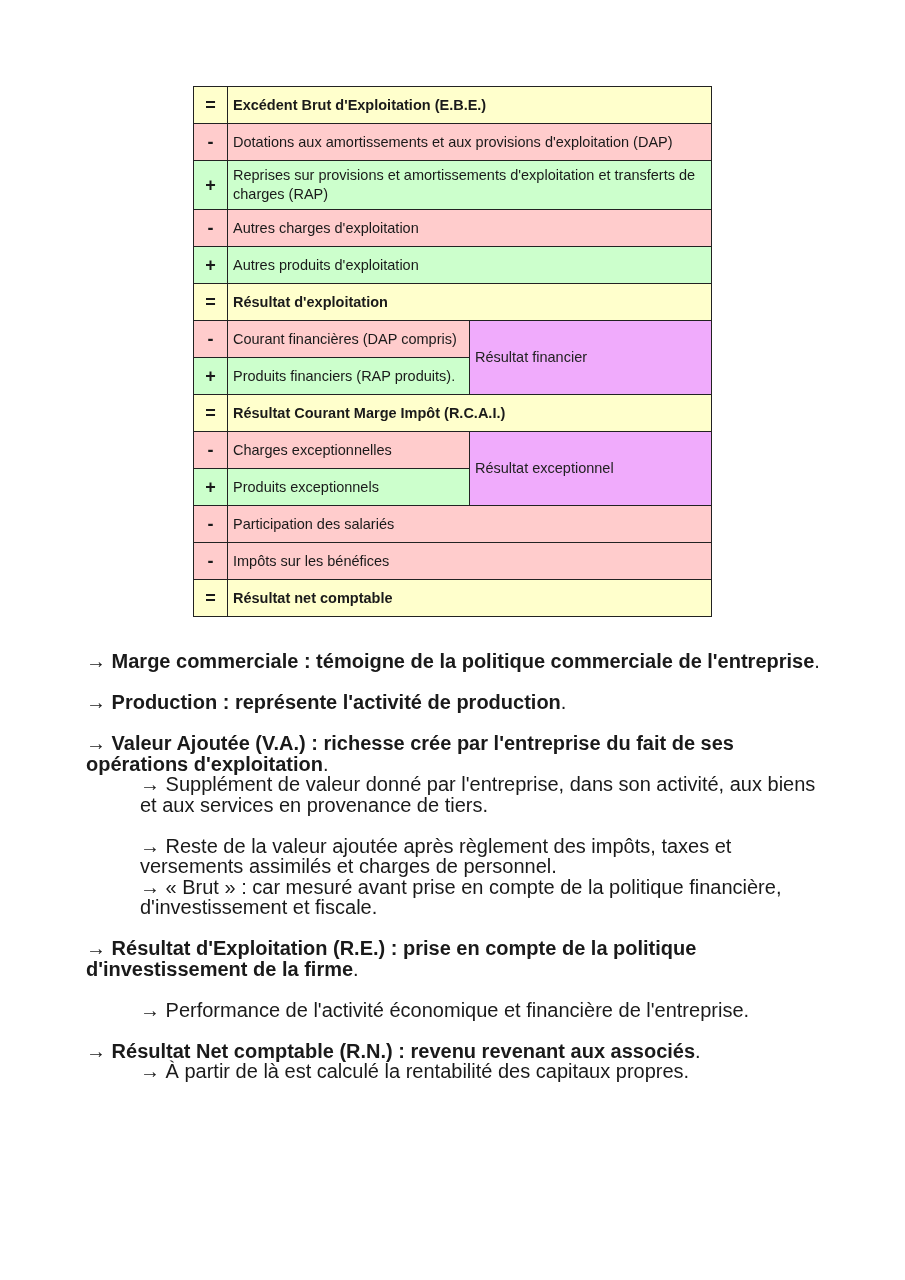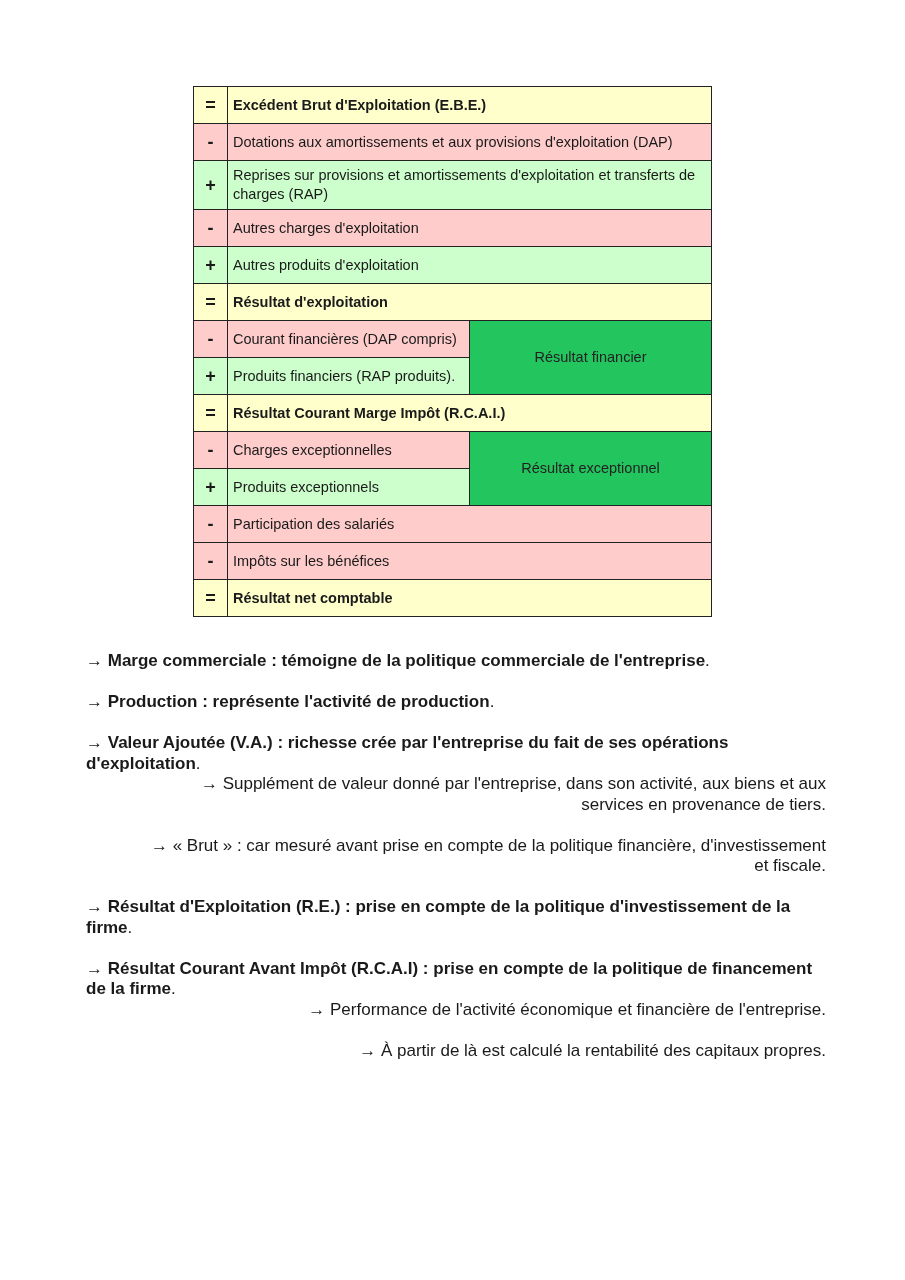--- a/index.html
+++ b/index.html
@@ -33,43 +33,42 @@
     .sig-table td.sign {
       width: 33px;
       text-align: center;
       font-weight: bold;
       font-size: 18px;
       padding: 0;
     }
     .sig-table td.label { padding-left: 5px; }
     .sig-table td.merged {
       width: 162px;
-      text-align: center;
-      background: #22c55e;
+      background: #f0abfc;
       color: #222;
     }
     .h38 { height: 37px; }
     .h50 { height: 49px; }
     .bold { font-weight: bold; }
     .eq { background: #ffffcc; }
     .minus { background: #ffcccc; }
     .plus { background: #ccffcc; }
     .italic { }
 
     .notes {
       position: absolute;
       left: 86px;
       top: 651px;
       width: 740px;
-      font-size: 17px;
+      font-size: 20px;
       line-height: 20.5px;
     }
     .note-block { margin: 0 0 20.5px 0; }
     .note-main .kw { font-weight: bold; }
-    .note-sub { padding-left: 54px; text-align: right; }
+    .note-sub { padding-left: 54px; }
     .arrow { font-weight: normal; }
   </style>
 </head>
 <body>
 
 <table class="sig-table">
   <tbody>
     <tr class="eq h38">
       <td class="sign">=</td>
       <td class="label bold" colspan="2">Excédent Brut d'Exploitation (E.B.E.)</td>
@@ -136,25 +135,26 @@
     <div class="note-main"><span class="arrow">→</span> <span class="kw">Marge commerciale : témoigne de la politique commerciale de l'entreprise</span><span>.</span></div>
   </div>
   <div class="note-block">
     <div class="note-main"><span class="arrow">→</span> <span class="kw">Production : représente l'activité de production</span><span>.</span></div>
   </div>
   <div class="note-block">
     <div class="note-main"><span class="arrow">→</span> <span class="kw">Valeur Ajoutée (V.A.) : richesse crée par l'entreprise du fait de ses opérations d'exploitation</span><span>.</span></div>
     <div class="note-sub">→ Supplément de valeur donné par l'entreprise, dans son activité, aux biens et aux services en provenance de tiers.</div>
   </div>
   <div class="note-block">
+    <div class="note-sub">→ Reste de la valeur ajoutée après règlement des impôts, taxes et versements assimilés et charges de personnel.</div>
     <div class="note-sub">→ « Brut » : car mesuré avant prise en compte de la politique financière, d'investissement et fiscale.</div>
   </div>
   <div class="note-block">
     <div class="note-main"><span class="arrow">→</span> <span class="kw">Résultat d'Exploitation (R.E.) : prise en compte de la politique d'investissement de la firme</span><span>.</span></div>
   </div>
   <div class="note-block">
-    <div class="note-main"><span class="arrow">→</span> <span class="kw">Résultat Courant Avant Impôt (R.C.A.I) : prise en compte de la politique de financement de la firme</span><span>.</span></div>
     <div class="note-sub">→ Performance de l'activité économique et financière de l'entreprise.</div>
   </div>
   <div class="note-block">
+    <div class="note-main"><span class="arrow">→</span> <span class="kw">Résultat Net comptable (R.N.) : revenu revenant aux associés</span><span>.</span></div>
     <div class="note-sub">→ À partir de là est calculé la rentabilité des capitaux propres.</div>
   </div>
 </div>
 
 </body></html>

